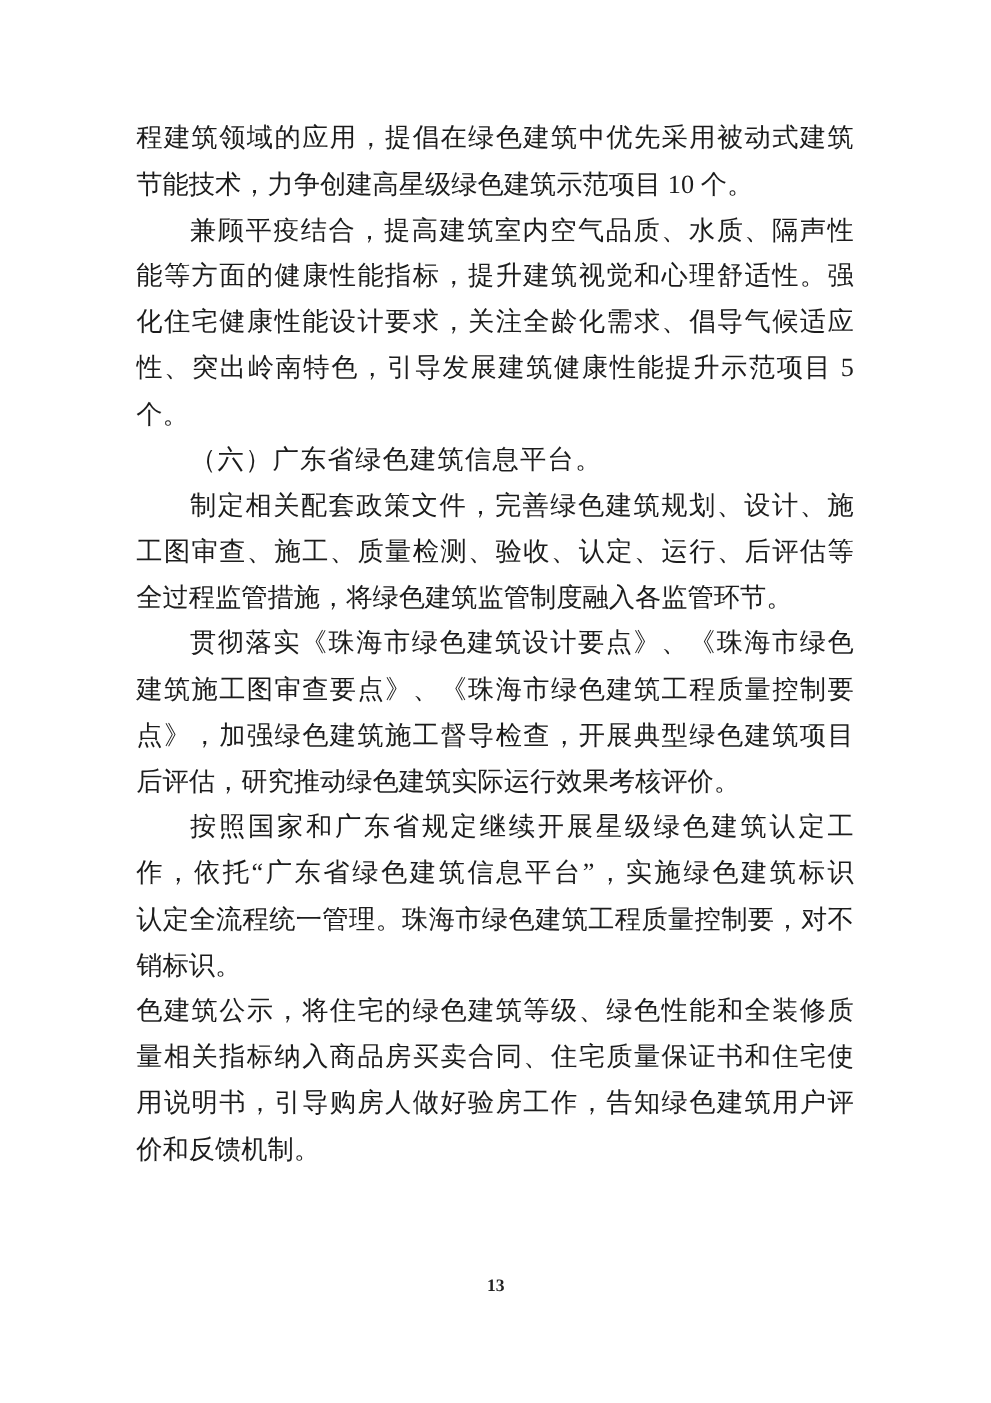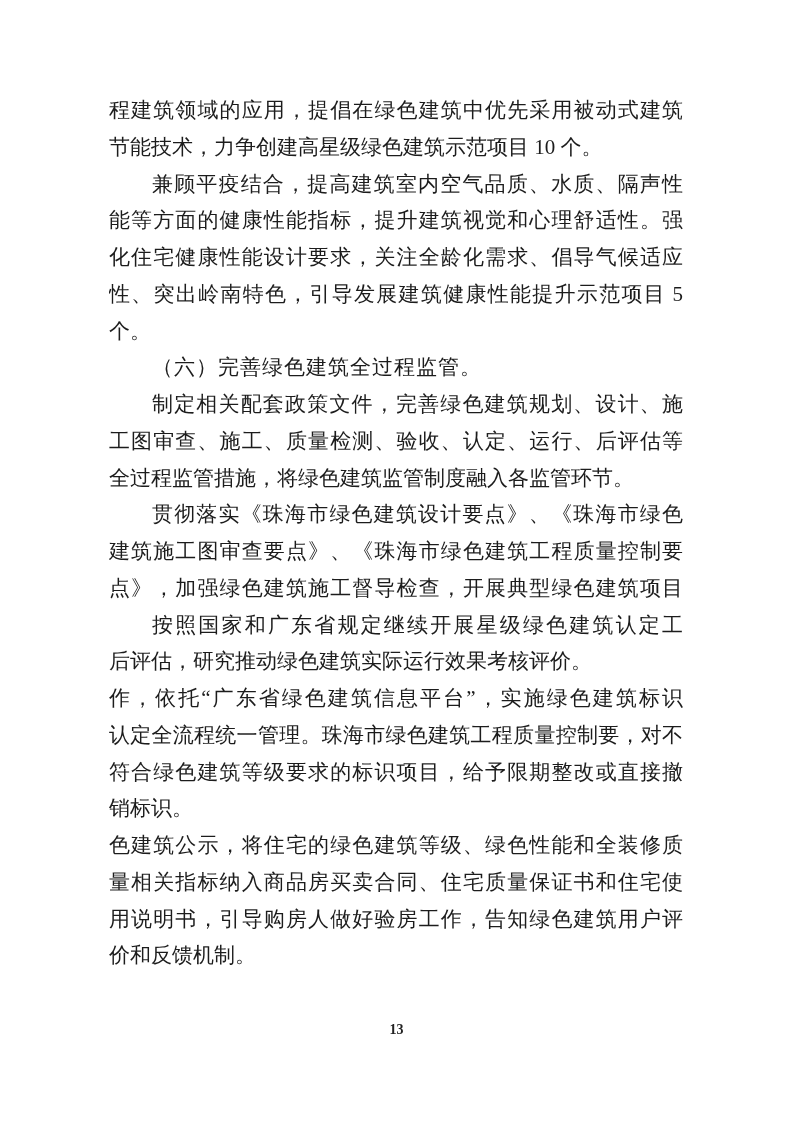--- a/index.html
+++ b/index.html
@@ -59,32 +59,31 @@
 
 <div class="page">
   <div class="textblock">
     <div class="ln">程建筑领域的应用，提倡在绿色建筑中优先采用被动式建筑</div>
     <div class="ln end">节能技术，力争创建高星级绿色建筑示范项目 10 个。</div>
     <div class="ln first">兼顾平疫结合，提高建筑室内空气品质、水质、隔声性</div>
     <div class="ln">能等方面的健康性能指标，提升建筑视觉和心理舒适性。强</div>
     <div class="ln">化住宅健康性能设计要求，关注全龄化需求、倡导气候适应</div>
     <div class="ln">性、突出岭南特色，引导发展建筑健康性能提升示范项目 5</div>
     <div class="ln end">个。</div>
-    <div class="ln first end kai">（六）完善绿色建筑全过程监管。</div>
+    <div class="ln first end kai">（六）广东省绿色建筑信息平台。</div>
     <div class="ln first">制定相关配套政策文件，完善绿色建筑规划、设计、施</div>
     <div class="ln">工图审查、施工、质量检测、验收、认定、运行、后评估等</div>
     <div class="ln end">全过程监管措施，将绿色建筑监管制度融入各监管环节。</div>
     <div class="ln first">贯彻落实《珠海市绿色建筑设计要点》、《珠海市绿色</div>
     <div class="ln">建筑施工图审查要点》、《珠海市绿色建筑工程质量控制要</div>
     <div class="ln">点》，加强绿色建筑施工督导检查，开展典型绿色建筑项目</div>
+    <div class="ln end">后评估，研究推动绿色建筑实际运行效果考核评价。</div>
     <div class="ln first">按照国家和广东省规定继续开展星级绿色建筑认定工</div>
-    <div class="ln end">后评估，研究推动绿色建筑实际运行效果考核评价。</div>
     <div class="ln">作，依托“广东省绿色建筑信息平台”，实施绿色建筑标识</div>
     <div class="ln">认定全流程统一管理。珠海市绿色建筑工程质量控制要，对不</div>
-    <div class="ln">符合绿色建筑等级要求的标识项目，给予限期整改或直接撤</div>
     <div class="ln end">销标识。</div>
     <div class="ln">色建筑公示，将住宅的绿色建筑等级、绿色性能和全装修质</div>
     <div class="ln">量相关指标纳入商品房买卖合同、住宅质量保证书和住宅使</div>
     <div class="ln">用说明书，引导购房人做好验房工作，告知绿色建筑用户评</div>
     <div class="ln end">价和反馈机制。</div>
   </div>
   <div class="footer">13</div>
 </div>
 
 </body></html>

